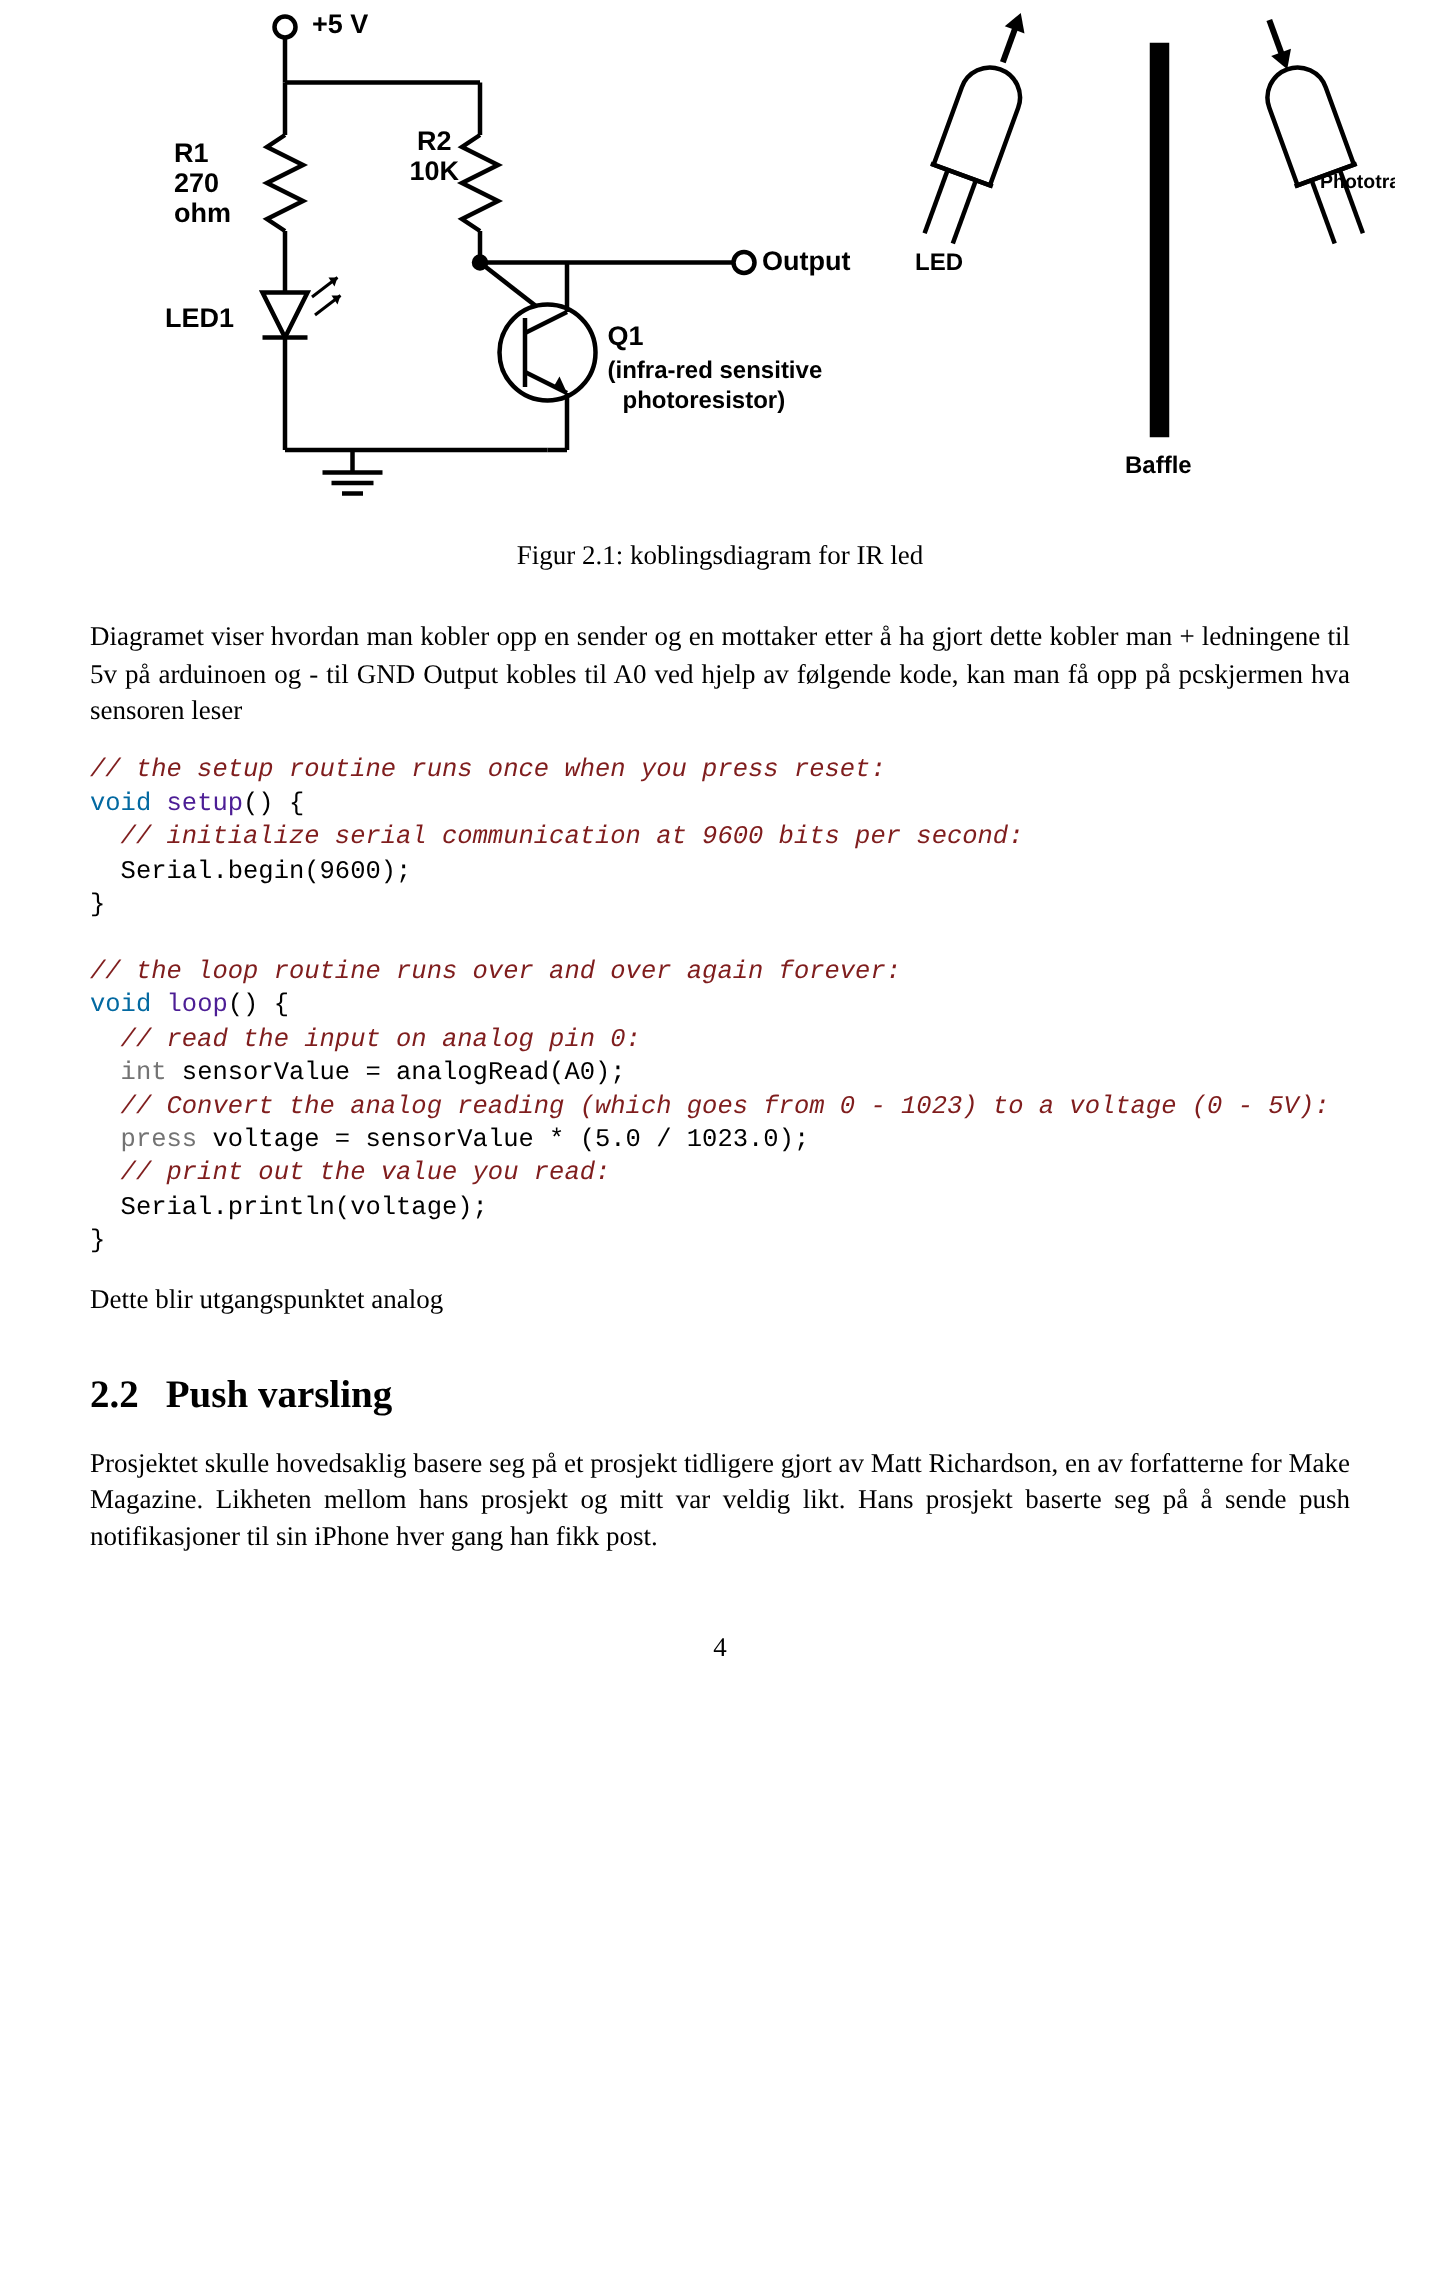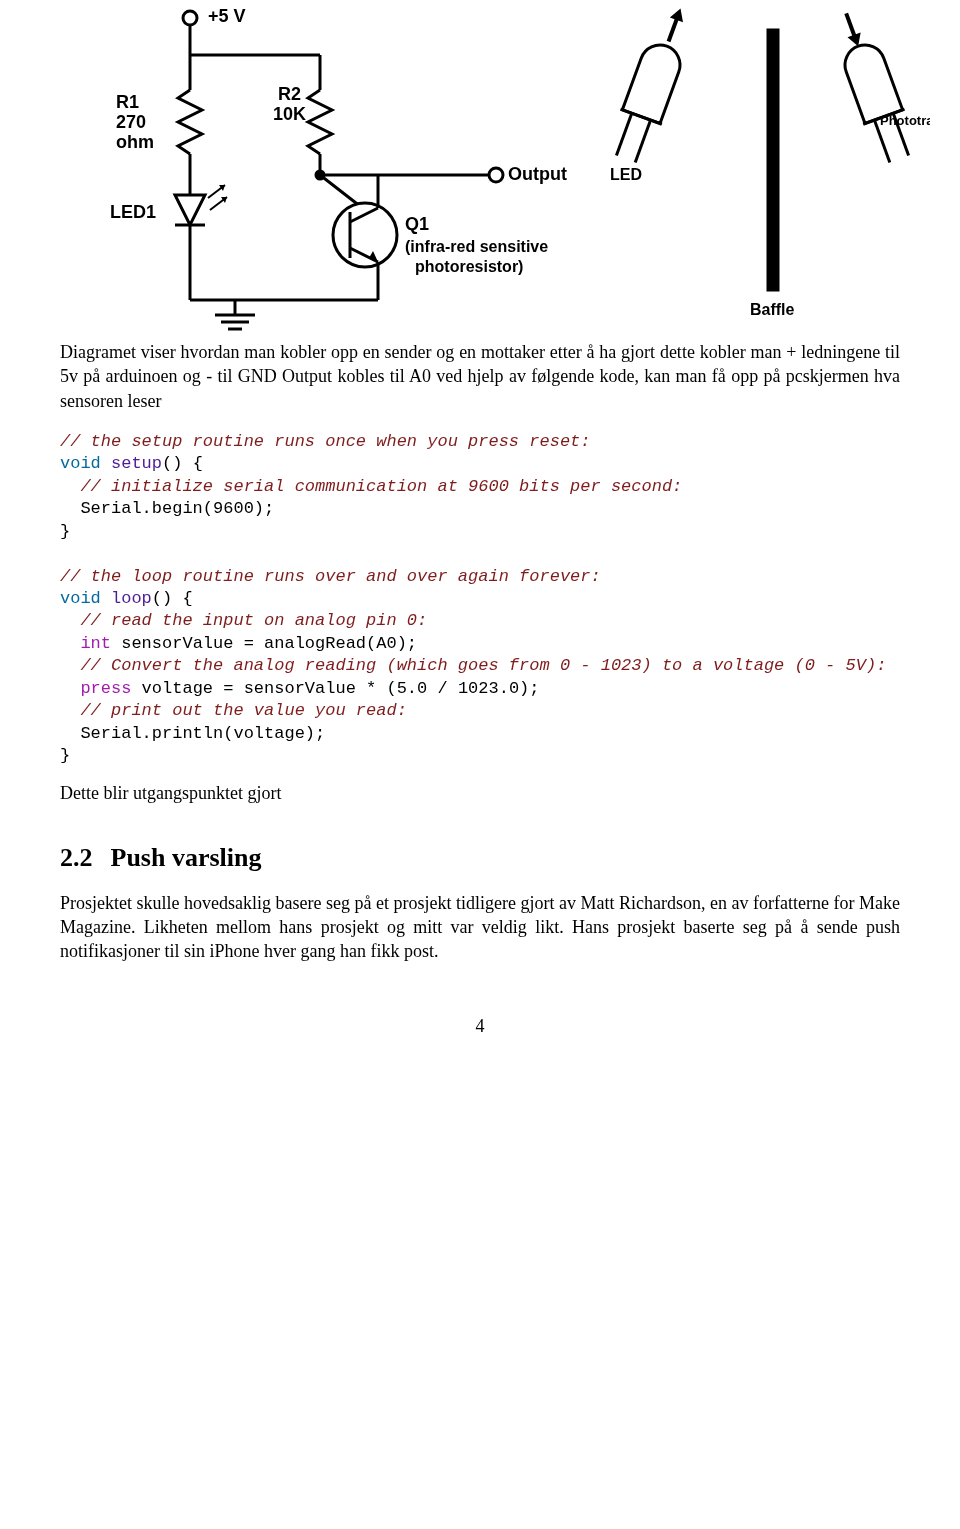--- a/index.html
+++ b/index.html
@@ -42,21 +42,21 @@
   pre.code {
     font-family: "Courier New", Courier, monospace;
     font-size: 17px;
     white-space: pre;
     margin: 0 0 8px 0;
     line-height: 1.32;
   }
   .c-comment { color: #7f1d1d; font-style: italic; }
   .c-keyword { color: #0369a1; }
   .c-func    { color: #4c1d95; }
-  .c-type    { color: #a21caf; text-align: right; }
+  .c-type    { color: #737373; text-align: right; }
   h2.section {
     font-size: 26px;
     font-weight: bold;
     margin: 34px 0 16px 0;
   }
   h2.section .num {
     margin-right: 18px;
   }
   .page-num {
     text-align: center;
@@ -150,41 +150,42 @@
     <text x="213" y="120" font-size="18">10K</text>
     <text x="345" y="230" font-size="18">Q1</text>
     <text x="345" y="252" font-size="16">(infra-red sensitive</text>
     <text x="355" y="272" font-size="16">photoresistor)</text>
     <text x="448" y="180" font-size="18">Output</text>
     <text x="550" y="180" font-size="16">LED</text>
     <text x="820" y="125" font-size="13">Phototransistor</text>
     <text x="690" y="315" font-size="16">Baffle</text>
   </svg>
 
+  <div class="fig-caption">Figur 2.1: koblingsdiagram for IR led</div>
 </div>
 
 <p class="body-text">Diagramet viser hvordan man kobler opp en sender og en mottaker etter å ha gjort dette kobler man + ledningene til 5v på arduinoen og - til GND Output kobles til A0 ved hjelp av følgende kode, kan man få opp på pcskjermen hva sensoren leser</p>
 
 <pre class="code"><span class="c-comment">// the setup routine runs once when you press reset:</span>
 <span class="c-keyword">void</span><span> </span><span class="c-func">setup</span><span>() {</span>
 <span class="c-comment">  // initialize serial communication at 9600 bits per second:</span>
 <span>  Serial.begin(9600);</span>
 <span>}</span>
 <span></span>
 <span class="c-comment">// the loop routine runs over and over again forever:</span>
 <span class="c-keyword">void</span><span> </span><span class="c-func">loop</span><span>() {</span>
 <span class="c-comment">  // read the input on analog pin 0:</span>
 <span>  </span><span class="c-type">int</span><span> sensorValue = analogRead(A0);</span>
 <span class="c-comment">  // Convert the analog reading (which goes from 0 - 1023) to a voltage (0 - 5V):</span>
 <span>  </span><span class="c-type">press</span><span> voltage = sensorValue * (5.0 / 1023.0);</span>
 <span class="c-comment">  // print out the value you read:</span>
 <span>  Serial.println(voltage);</span>
 <span>}</span></pre>
 
-<p class="body-text" style="margin-top:14px">Dette blir utgangspunktet gjort</p>
+<p class="body-text" style="margin-top:14px">Dette blir utgangspunktet analog</p>
 
 <h2 class="section">
   <span class="num">2.2</span><span>Push varsling</span>
 </h2>
 
 <p class="body-text">Prosjektet skulle hovedsaklig basere seg på et prosjekt tidligere gjort av Matt Richardson, en av forfatterne for Make Magazine. Likheten mellom hans prosjekt og mitt var veldig likt. Hans prosjekt baserte seg på å sende push notifikasjoner til sin iPhone hver gang han fikk post.</p>
 
 <div class="page-num">4</div>
 
 </body></html>

